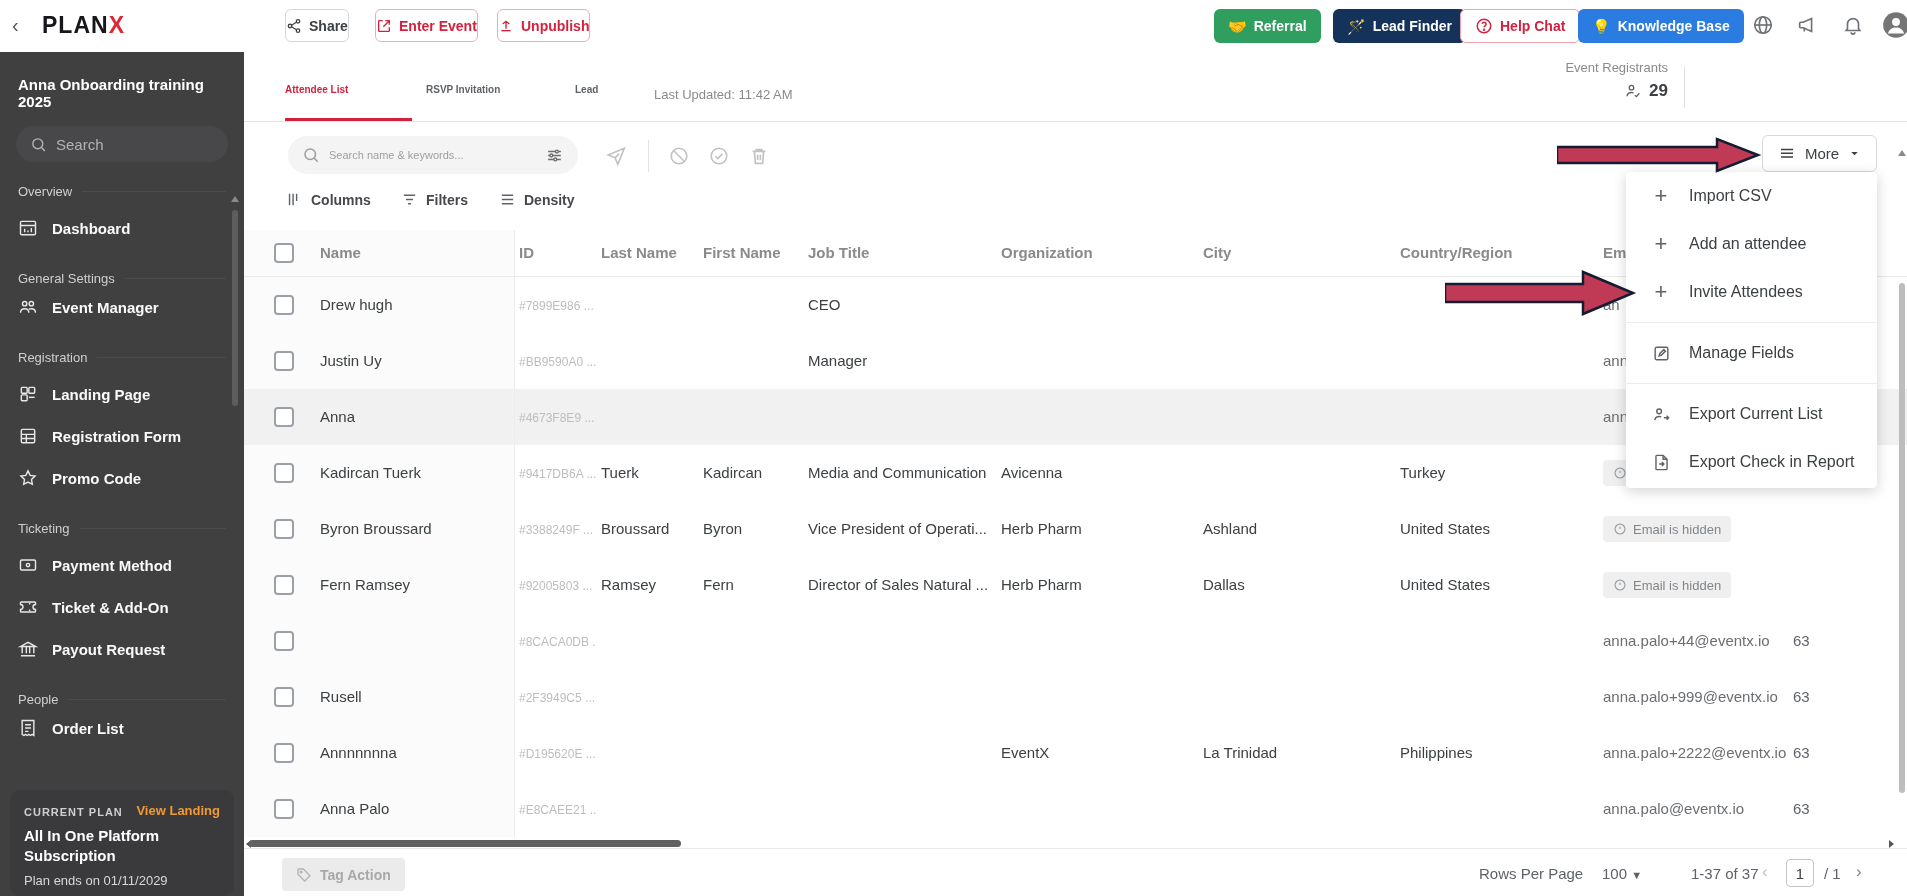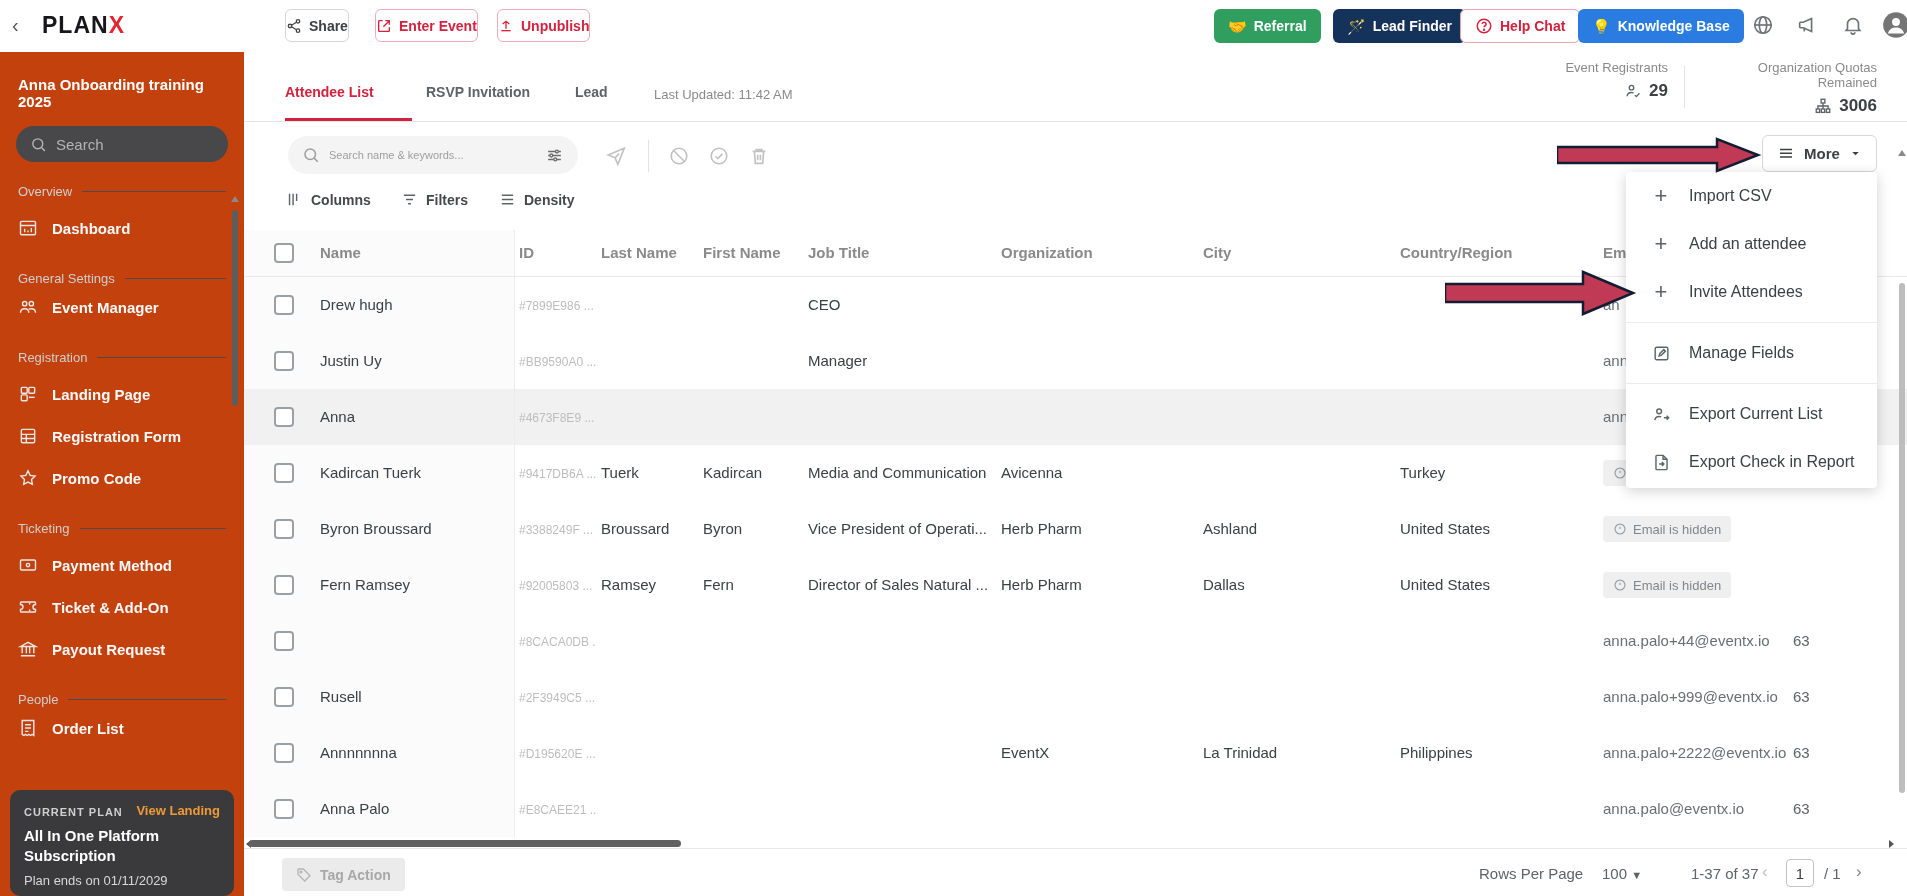--- a/index.html
+++ b/index.html
@@ -15,59 +15,59 @@
   .logo .x { color:#e02734; }
   .tb-btn { position:absolute; top:9px; height:33px; display:flex; align-items:center; gap:7px; padding:0 0;
             border:1px solid #d6d6d6; border-radius:6px; background:#fff; font-size:14px; font-weight:700; color:#3c4043; cursor:pointer; }
   .tb-btn.red { border-color:#f2aab5; color:#d4213d; }
   .pill-btn { position:absolute; top:9px; height:34px; display:flex; align-items:center; gap:7px; padding:0 14px;
               border-radius:6px; font-size:14px; font-weight:700; color:#fff; cursor:pointer; border:none; }
   .emoji-circ { font-size:15px; line-height:1; }
   .top-icon { position:absolute; top:14px; width:22px; height:22px; color:#6e7276; cursor:pointer; }
 
   
-  .sidebar { position:absolute; left:0; top:52px; width:244px; height:844px; background:#c2410c; color:#f2f2f2; z-index:35; }
+  .sidebar { position:absolute; left:0; top:52px; width:244px; height:844px; background:#404040; color:#f2f2f2; z-index:35; }
   .sb-title { padding:24px 18px 0 18px; font-size:15px; font-weight:700; color:#fff; }
   .sb-search { margin:16px 16px 0 16px; height:36px; background:#48484a; border-radius:18px; display:flex; align-items:center; gap:9px; padding:0 14px; }
   .sb-search input { background:transparent; border:none; outline:none; color:#d6d6d6; font-size:15px; width:150px; font-family:"Liberation Sans",sans-serif; }
   .sb-search input::placeholder { color:#b3b3b5; }
   .sb-section { display:flex; align-items:center; gap:10px; padding:0 18px; margin-top:22px; font-size:13px; color:#cfcfcf; }
   .sb-section::after { content:""; flex:1; height:1px; background:#4b4b4d; }
   .sb-item { display:flex; align-items:center; gap:14px; height:42px; padding:0 18px; font-size:15px; font-weight:700; color:#fafafa; cursor:pointer; }
   .sb-item svg { width:20px; height:20px; color:#e8e8e8; flex:0 0 20px; }
   .sb-item.active { background:#000; border-left:4px solid #d4213d; padding-left:14px; }
   .sb-scroll { position:absolute; left:232px; top:158px; width:6px; height:196px; background:#5d5d5f; border-radius:3px; }
   .sb-scroll-up { position:absolute; left:231px; top:144px; width:0; height:0; border-left:4px solid transparent; border-right:4px solid transparent; border-bottom:6px solid #8a8a8a; }
   .plan-card { position:absolute; left:10px; top:738px; width:224px; height:106px; background:#3a3a3c; border-radius:10px; padding:13px 14px; }
   .plan-top { display:flex; justify-content:space-between; align-items:flex-end; }
   .plan-overline { font-size:11px; letter-spacing:1px; color:#cfcfcf; font-weight:700; }
   .plan-link { font-size:13px; font-weight:700; color:#f09a37; cursor:pointer; }
   .plan-title { margin-top:8px; font-size:15px; font-weight:700; color:#fff; line-height:1.35; }
   .plan-ends { margin-top:6px; font-size:13px; color:#d8d8d8; }
 
   
   .tabs-border { position:absolute; left:244px; top:121px; width:1663px; height:1px; background:#e6e6e6; }
-  .tab { position:absolute; top:84px; font-size:14px; font-weight:700; color:#5f6368; cursor:pointer; }
+  .tab { position:absolute; top:84px; font-size:10px; font-weight:700; color:#5f6368; cursor:pointer; }
   .tab.active { color:#d4213d; }
   .tab-underline { position:absolute; left:285px; top:118px; width:127px; height:3px; background:#d4213d; }
   .last-updated { position:absolute; left:654px; top:87px; font-size:13px; color:#8a8a8a; }
   .stat { position:absolute; top:60px; text-align:right; }
   .stat-label { font-size:13px; color:#8a8a8a; }
   .stat-value { margin-top:6px; display:flex; justify-content:flex-end; align-items:center; gap:7px; font-size:17px; font-weight:700; color:#3c4043; }
   .stat-value svg { width:18px; height:18px; color:#5f6368; }
   .stat-div { position:absolute; left:1684px; top:66px; width:1px; height:42px; background:#e2e2e2; }
 
   
   .m-search { position:absolute; left:288px; top:136px; width:290px; height:38px; background:#f4f4f4; border-radius:19px; display:flex; align-items:center; gap:9px; padding:0 14px; }
   .m-search input { flex:1; background:transparent; border:none; outline:none; font-size:11px; color:#555; font-family:"Liberation Sans",sans-serif; }
   .m-search input::placeholder { color:#9e9e9e; }
   .tool-icon { position:absolute; top:145px; width:22px; height:22px; color:#c2c2c2; cursor:pointer; }
   .tool-div { position:absolute; left:648px; top:140px; width:1px; height:32px; background:#e3e3e3; }
   .more-btn { position:absolute; left:1762px; top:135px; width:115px; height:37px; border:1px solid #d8d8d8; border-radius:6px;
-              background:#fff; display:flex; align-items:center; justify-content:center; gap:9px; font-size:15px; font-weight:700; color:#3c4043; cursor:pointer; z-index:10; }
+              background:#fff; display:flex; align-items:center; justify-content:center; gap:9px; font-size:15px; font-weight:400; color:#3c4043; cursor:pointer; z-index:10; }
   .ctrl { position:absolute; top:191px; display:flex; align-items:center; gap:8px; font-size:14px; font-weight:700; color:#46484b; cursor:pointer; }
   .ctrl svg { width:17px; height:17px; color:#5f6368; }
 
   
   .pinned-bg { position:absolute; left:244px; top:230px; width:270px; height:607px; background:#fbfbfb; }
   .pinned-div { position:absolute; left:514px; top:230px; width:1px; height:607px; background:#ececec; }
   .t-head { position:absolute; left:244px; top:230px; width:1663px; height:47px; border-bottom:1px solid #e9e9e9; font-size:15px; font-weight:700; color:#8a8a8a; }
   .t-head span { position:absolute; top:14px; white-space:nowrap; }
   .hl-row { position:absolute; left:244px; top:389px; width:1663px; height:56px; background:#f1f1f1; }
   .t-row { position:absolute; left:244px; width:1663px; height:56px; font-size:15px; color:#3c4043; }
@@ -300,33 +300,20 @@
     <div class="stat-value">
       <svg viewBox="0 0 24 24" fill="none" stroke="currentColor" stroke-width="1.8">
           <circle cx="10" cy="7.5" r="3"></circle>
           <path d="M4 19c.5-3.2 2.8-5 6-5 1 0 1.9.2 2.7.5"></path>
           <path d="M14.5 17.5l2 2 4-4.5"></path>
         </svg>
       <span>29</span>
     </div>
   </div>
   <div class="stat-div"></div>
-  <div class="stat" style="left:1700px; width:177px;">
-    <div class="stat-label">Organization Quotas Remained</div>
-    <div class="stat-value">
-      <svg viewBox="0 0 24 24" fill="none" stroke="currentColor" stroke-width="1.8">
-          <rect x="9.5" y="3" width="5" height="5"></rect>
-          <rect x="3" y="16" width="4.5" height="4.5"></rect>
-          <rect x="9.75" y="16" width="4.5" height="4.5"></rect>
-          <rect x="16.5" y="16" width="4.5" height="4.5"></rect>
-          <path d="M12 8v4M12 12H5.2v4M12 12v4M12 12h6.8v4"></path>
-        </svg>
-      <span>3006</span>
-    </div>
-  </div>
 
   <div class="m-search">
     <svg viewBox="0 0 24 24" width="18" height="18" fill="none" stroke="#9e9e9e" stroke-width="2">
         <circle cx="11" cy="11" r="7"></circle>
         <path d="M16.5 16.5L21 21"></path>
       </svg>
     <input placeholder="Search name &amp; keywords..." style="">
     <svg viewBox="0 0 24 24" width="19" height="19" fill="none" stroke="#6e6e6e" stroke-width="1.8">
         <path d="M4 7h16M4 12h16M4 17h16"></path>
         <circle cx="15" cy="7" r="1.8" fill="#fff"></circle>

